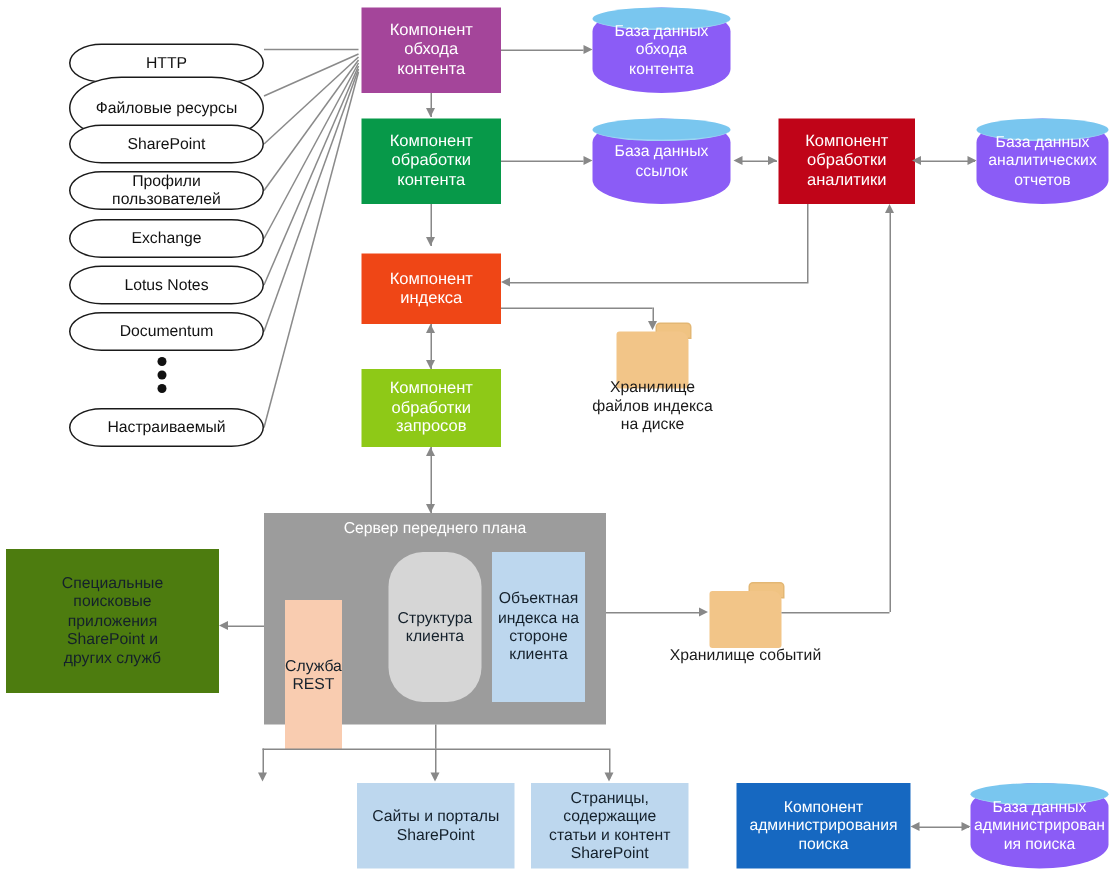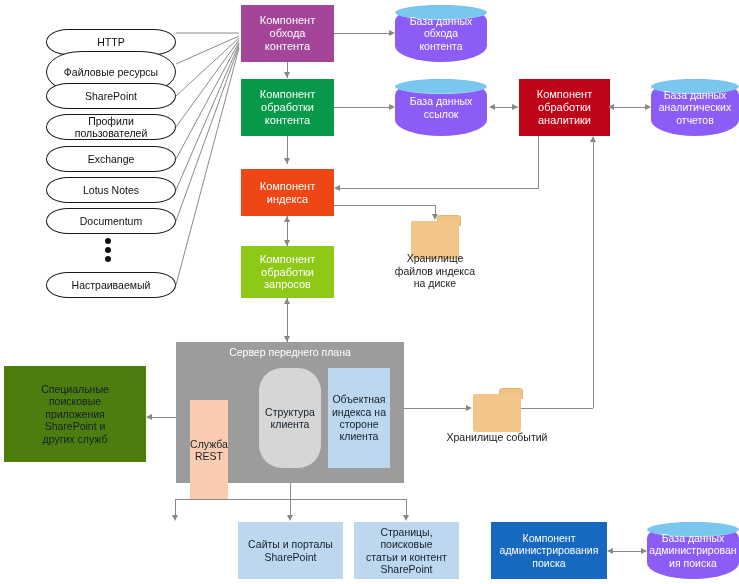--- a/index.html
+++ b/index.html
@@ -297,21 +297,21 @@
   <div class="ar ar-d" style="left:286.5px;top:515px;"></div>
   <div class="ln v" style="left:406px;top:499px;height:20px;"></div>
   <div class="ar ar-d" style="left:402.5px;top:515px;"></div>
 
   <div class="node outbox" style="left:238px;top:522px;width:105px;height:57px;">
     <span>Сайты и порталы
 SharePoint</span>
   </div>
   <div class="node outbox" style="left:354px;top:522px;width:105px;height:57px;">
     <span>Страницы,
-поисковые
+содержащие
 статьи и контент
 SharePoint</span>
   </div>
 
   <div class="node proc" style="left:491px;top:522px;width:116px;height:57px;background:#1668c1;font-size:10.5px;">
     <span>Компонент
 администрирования
 поиска</span>
   </div>
 

